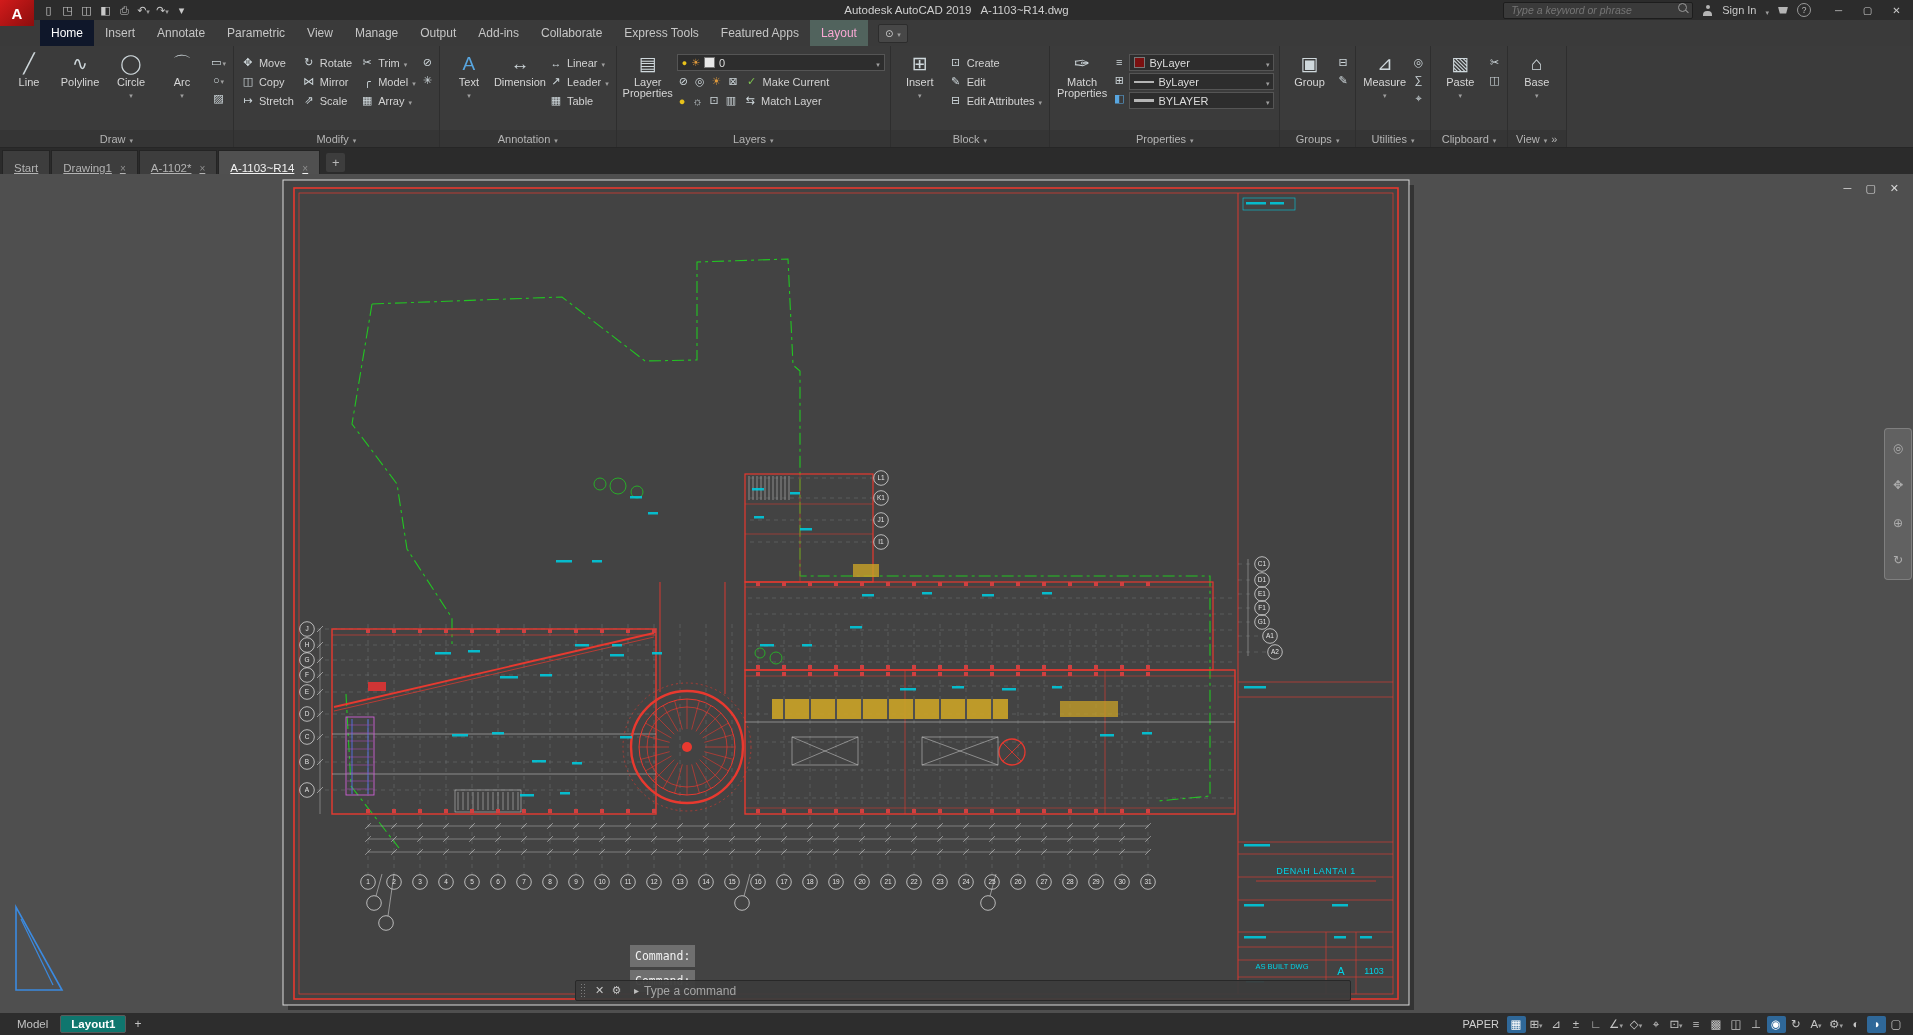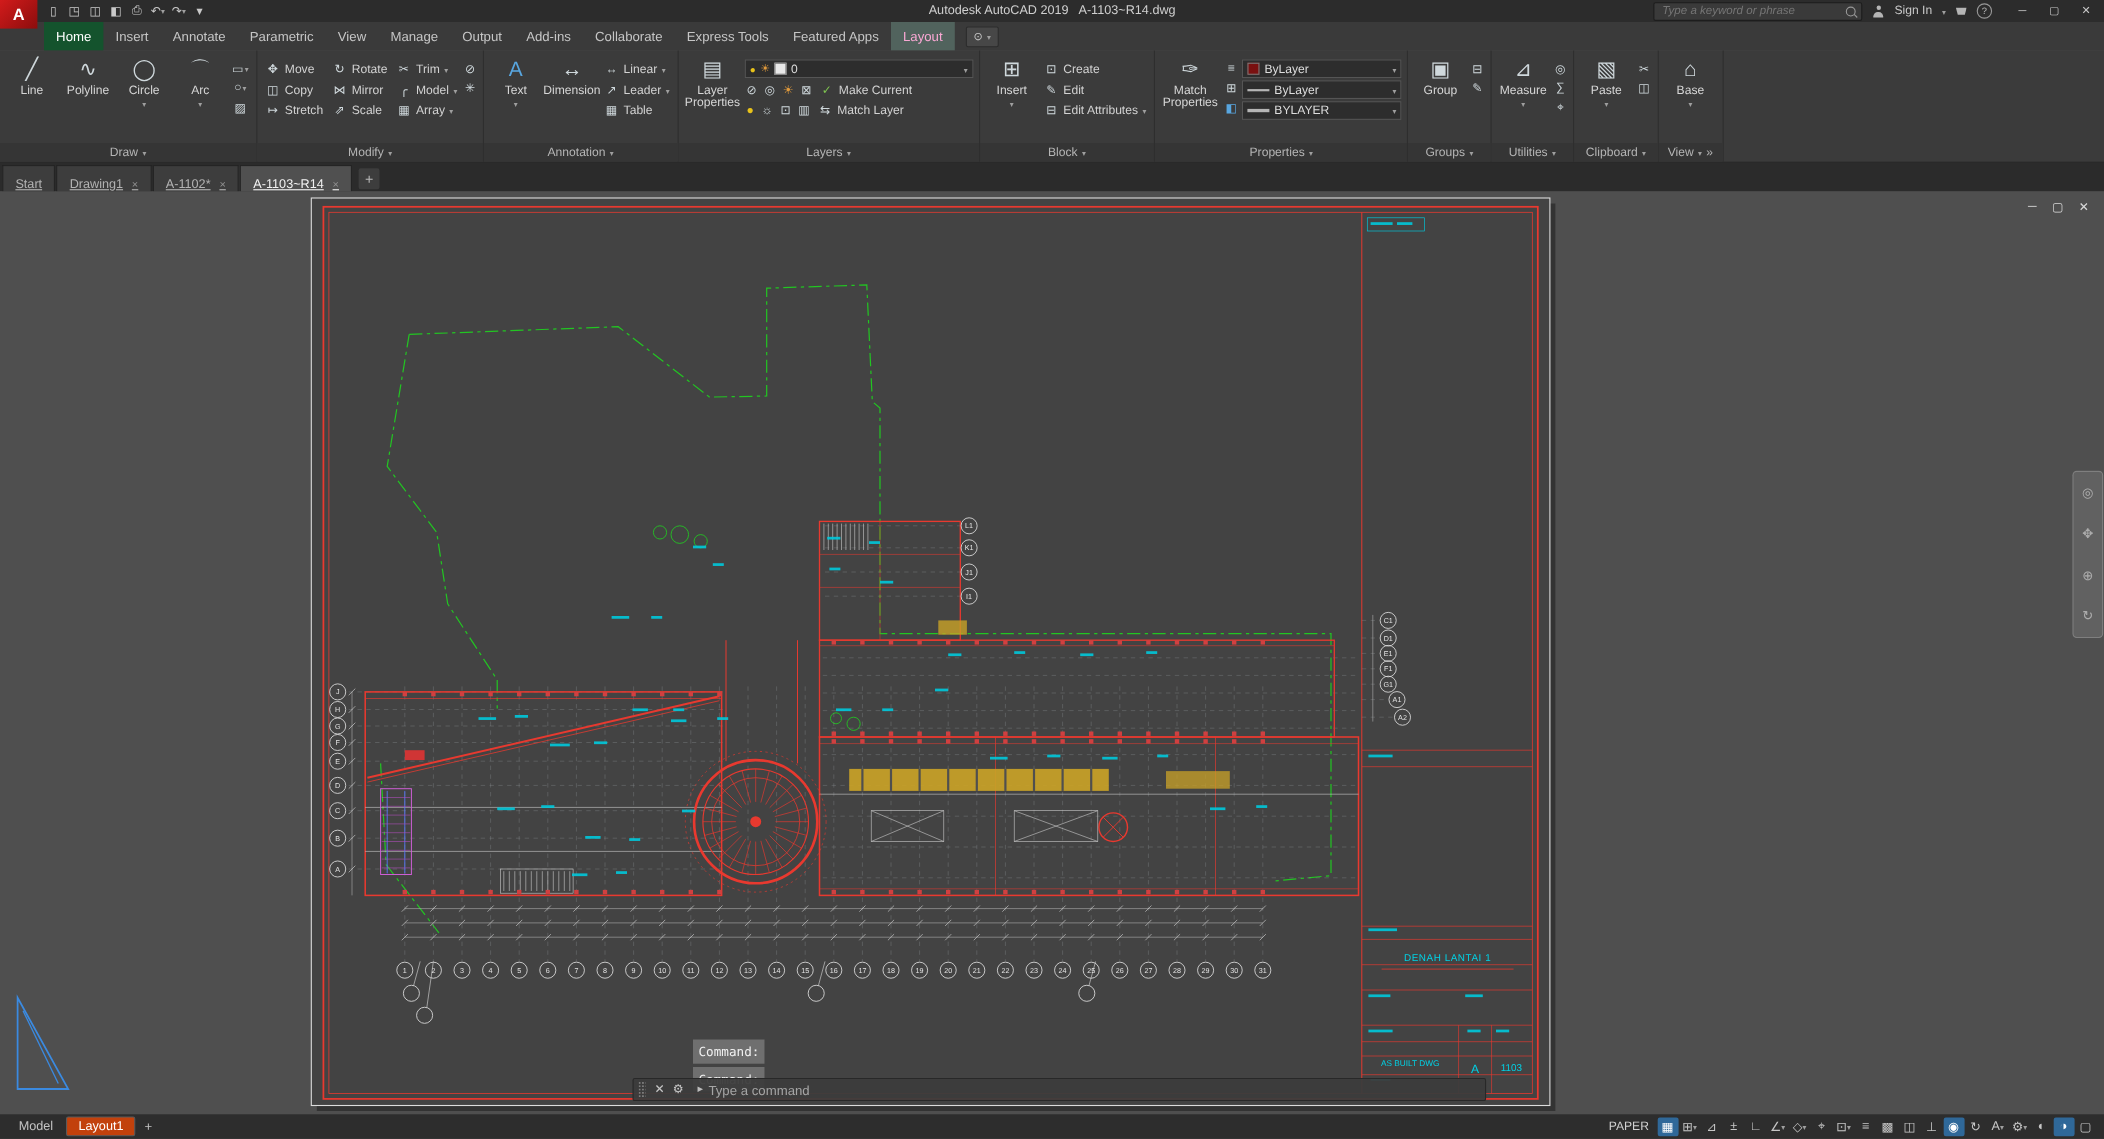--- a/index.html
+++ b/index.html
@@ -7,37 +7,37 @@
        background:#4f4f4f;font-family:"Liberation Sans","DejaVu Sans",sans-serif;color:#d8d8d8;}
   
   .titlebar{height:20px;background:#2c2c2c;display:flex;align-items:center;flex:0 0 auto;position:relative;z-index:30;}
   .app-logo{position:absolute;left:0;top:0;width:34px;height:26px;z-index:40;
             background:linear-gradient(135deg,#d21b1b,#8c0d0d);color:#fff;font-weight:bold;font-size:15px;
             display:flex;align-items:center;justify-content:center;}
   .qat{display:flex;align-items:center;gap:2px;padding-left:40px;}
   .qicon{min-width:17px;height:16px;font-size:11px;color:#c9c9c9;display:flex;align-items:center;justify-content:center;}
   .tb-title{position:absolute;left:50%;transform:translateX(-50%);font-size:11.5px;color:#cfcfcf;white-space:pre;}
   .tb-right{margin-left:auto;display:flex;align-items:center;gap:9px;padding-right:2px;}
-  .search-box{display:flex;align-items:center;background:#3a3a3a;border:1px solid #1d1d1d;border-radius:2px;height:15px;width:178px;padding:0 5px;gap:5px;}
+  .search-box{display:flex;background:#3a3a3a;border:1px solid #1d1d1d;border-radius:2px;height:15px;width:178px;padding:0 5px;gap:5px;}
   .search-box input{flex:1;background:transparent;border:0;outline:none;color:#b5b5b5;font-size:10.5px;font-style:italic;font-family:inherit;}
   .mag{width:7px;height:7px;border:1px solid #999;border-radius:50%;position:relative;flex:0 0 auto;}
   .mag::after{content:"";position:absolute;width:4px;height:1px;background:#999;transform:rotate(45deg);right:-3px;bottom:-1px;}
   .person{width:11px;height:11px;position:relative;}
   .person::before{content:"";position:absolute;width:4px;height:4px;border-radius:50%;background:#b5b5b5;left:3.5px;top:0;}
   .person::after{content:"";position:absolute;width:9px;height:4.5px;border-radius:4px 4px 0 0;background:#b5b5b5;left:1px;bottom:0;}
   .signin{font-size:11px;color:#c9c9c9;}
   .cart{width:10px;height:7px;background:#b5b5b5;clip-path:polygon(0 0,100% 0,82% 100%,18% 100%);position:relative;}
   .help-circ{width:12px;height:12px;border:1px solid #999;border-radius:50%;font-size:8.5px;display:flex;align-items:center;justify-content:center;color:#bbb;}
   .winbtns{display:flex;margin-left:4px;}
   .winbtn{width:29px;height:20px;display:flex;align-items:center;justify-content:center;font-size:10px;color:#c9c9c9;}
   .caret::after{content:"▾";font-size:7px;color:#9f9f9f;}
   
   .tabrow{height:26px;background:#3a3a3a;display:flex;align-items:stretch;padding-left:40px;flex:0 0 auto;}
   .rtab{padding:6px 11px 0;font-size:12px;color:#c6c6c6;}
-  .rtab.active{background:#14532d;color:#fff;}
+  .rtab.active{background:#0f172a;color:#fff;}
   .rtab.contextual{background:#51635d;color:#f9a8d4;}
   .ribbon-pill{margin:4px 0 3px 10px;background:#474747;border:1px solid #2c2c2c;border-radius:2px;
                display:flex;align-items:center;padding:0 6px;gap:4px;font-size:10px;color:#c9c9c9;}
   
   .ribbon{height:101px;background:#3b3b3b;display:flex;flex:0 0 auto;border-bottom:1px solid #262626;}
   .panel{display:flex;flex-direction:column;border-right:1px solid #2e2e2e;flex:0 0 auto;}
   .pbody{flex:1;display:flex;align-items:stretch;padding:3px 5px 0;gap:3px;}
   .plabel{height:17px;display:flex;align-items:center;justify-content:center;gap:4px;font-size:11px;color:#b5b5b5;background:#353535;}
   .bigbtn{width:48px;display:flex;flex-direction:column;align-items:center;gap:1px;padding-top:2px;
           font-size:11px;color:#d6d6d6;text-align:center;line-height:11px;}
@@ -73,21 +73,21 @@
   .cmd-hist div{background:#6f6f6f;color:#f1f1f1;font-family:"DejaVu Sans Mono",monospace;font-size:11.5px;line-height:14px;padding:4px 5px;text-align:center;}
   .cmd-bar{position:absolute;left:575px;top:806px;width:776px;height:21px;background:rgba(60,60,60,.95);
            border:1px solid #282828;border-radius:2px;display:flex;align-items:center;box-sizing:border-box;z-index:6;}
   .grip{width:7px;height:15px;background-image:radial-gradient(#9a9a9a 32%,transparent 34%);background-size:3px 3px;margin:0 4px;opacity:.7;}
   .cmdbtn{width:17px;text-align:center;color:#c6c6c6;font-size:11px;}
   .prompt{color:#bdbdbd;font-size:10px;margin:0 5px 0 9px;}
   .cmd-placeholder{color:#a5a5a5;font-size:12px;}
   
   .statusbar{height:22px;background:#2d2d2d;display:flex;align-items:center;flex:0 0 auto;padding:0 7px;gap:2px;z-index:10;}
   .stab{font-size:11.5px;color:#c3c3c3;padding:2px 10px;}
-  .stab.active{background:#c2410c;color:#fff;border:1px solid #5a5a5a;border-radius:2px;}
+  .stab.active{background:#0f766e;color:#fff;border:1px solid #5a5a5a;border-radius:2px;font-weight:bold;}
   .plus{color:#c3c3c3;padding:0 6px;font-size:12px;}
   .sright{margin-left:auto;display:flex;align-items:center;}
   .paper-label{font-size:11px;color:#d0d0d0;margin-right:7px;}
   .sicon{width:19px;height:17px;display:flex;align-items:center;justify-content:center;color:#c6c6c6;font-size:11.5px;border-radius:2px;margin:0 .5px;}
   .sicon.active{background:#2f6899;color:#fff;}
   
   .gridline{stroke:#9aa2a6;stroke-width:.5;stroke-dasharray:4 4;opacity:.5;}
   .bub{fill:none;stroke:#d9d9d9;stroke-width:.8;}
   .bubtxt{fill:#e3e3e3;font-size:6.5px;text-anchor:middle;font-family:"Liberation Sans",sans-serif;}
   .tick{stroke:#cfcfcf;stroke-width:.6;}

